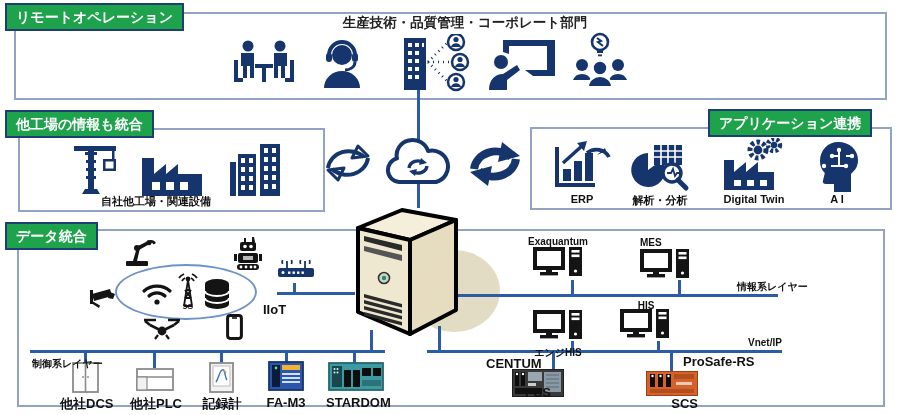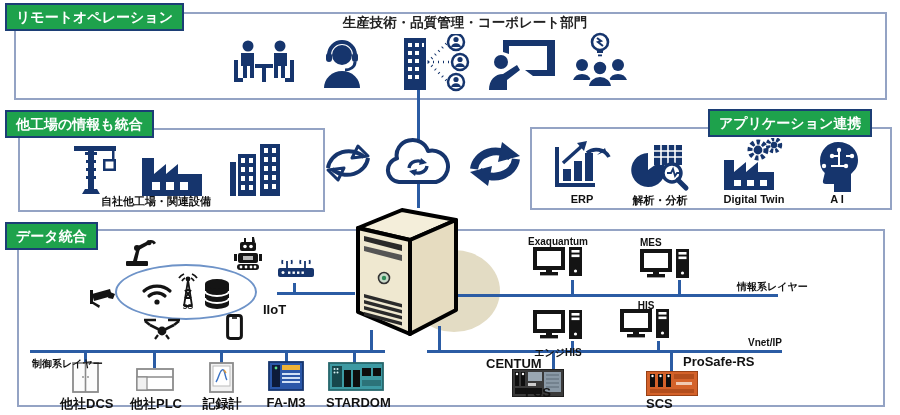--- a/index.html
+++ b/index.html
@@ -488,21 +488,21 @@
         <rect x="12" y="3" width="5" height="13" fill="#0e0e0e"></rect>
         <rect x="20" y="3" width="5" height="13" fill="#0e0e0e"></rect>
       <circle cx="6.5" cy="5" r="1.2" fill="#fff"></circle>
         <circle cx="14.5" cy="5" r="1.2" fill="#fff"></circle>
         <circle cx="22.5" cy="5" r="1.2" fill="#fff"></circle>
       <rect x="28" y="3" width="20" height="5" fill="#b34e1d"></rect>
       <rect x="4" y="18" width="44" height="4" fill="#b34e1d"></rect>
       <rect x="30" y="11" width="16" height="3" fill="#f0c9b2"></rect>
     </svg>
   </div>
-  <div class="tlabel med" style="left:646px;top:396px;width:52px;text-align:left;">SCS</div>
+  <div class="tlabel med" style="left:646px;top:396px;width:52px;text-align:right;">SCS</div>
 
   <div class="abs z4" style="left:72px;top:362px;">
     <svg width="27" height="31" viewBox="0 0 27 31">
       <rect x="1" y="1" width="25" height="29" fill="#fcfcfc" stroke="#8b8b8b" stroke-width="1.8"></rect>
       <path d="M13.5 1v29" stroke="#8b8b8b" stroke-width="1.6"></path>
       <circle cx="11" cy="15" r=".9" fill="#8b8b8b"></circle>
         <circle cx="16" cy="15" r=".9" fill="#8b8b8b"></circle>
     </svg>
   </div>
   <div class="tlabel med" style="left:60px;top:395px;width:52px;text-align:center;">他社DCS</div>

